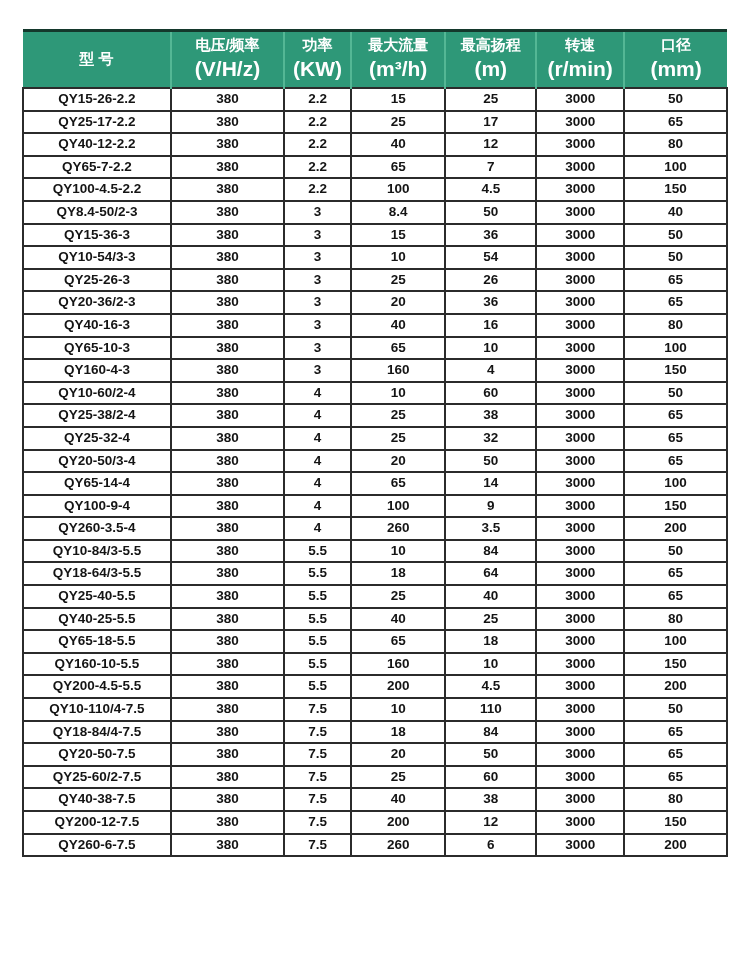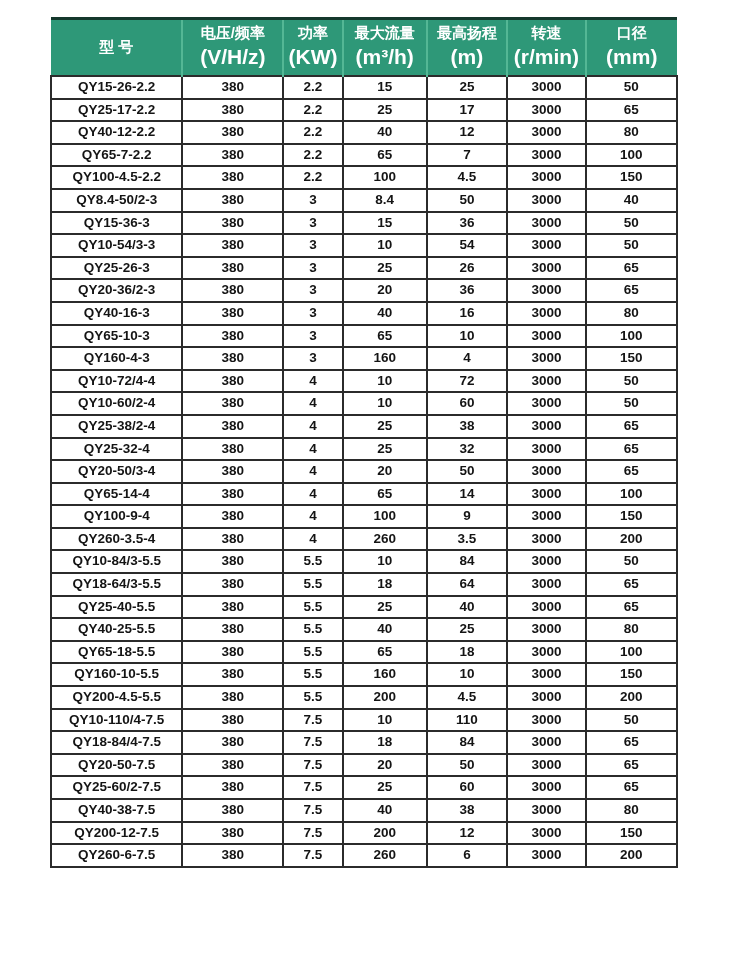--- a/index.html
+++ b/index.html
@@ -10,25 +10,24 @@
   }
   body {
     position: relative;
     width: 750px;
     height: 965px;
     overflow: hidden;
   }
   table.spec-table {
     position: absolute;
     left: 22px;
-    top: 17px;
-    width: 628px;
+    top: 29px;
+    width: 706px;
     border-collapse: collapse;
     table-layout: fixed;
-    margin-left: 28px;
   }
   col.c-model    { width: 21.0%; }
   col.c-voltage  { width: 16.1%; }
   col.c-power    { width: 9.5%;  }
   col.c-flow     { width: 13.4%; }
   col.c-head     { width: 12.9%; }
   col.c-speed    { width: 12.5%; }
   col.c-diameter { width: 14.6%; }
 
   thead th {
@@ -220,29 +219,20 @@
       <tr>
         <td>QY160-4-3</td>
         <td>380</td>
         <td>3</td>
         <td>160</td>
         <td>4</td>
         <td>3000</td>
         <td>150</td>
       </tr>
       <tr>
-        <td>QY10-72/4-4</td>
-        <td>380</td>
-        <td>4</td>
-        <td>10</td>
-        <td>72</td>
-        <td>3000</td>
-        <td>50</td>
-      </tr>
-      <tr>
         <td>QY10-60/2-4</td>
         <td>380</td>
         <td>4</td>
         <td>10</td>
         <td>60</td>
         <td>3000</td>
         <td>50</td>
       </tr>
       <tr>
         <td>QY25-38/2-4</td>

